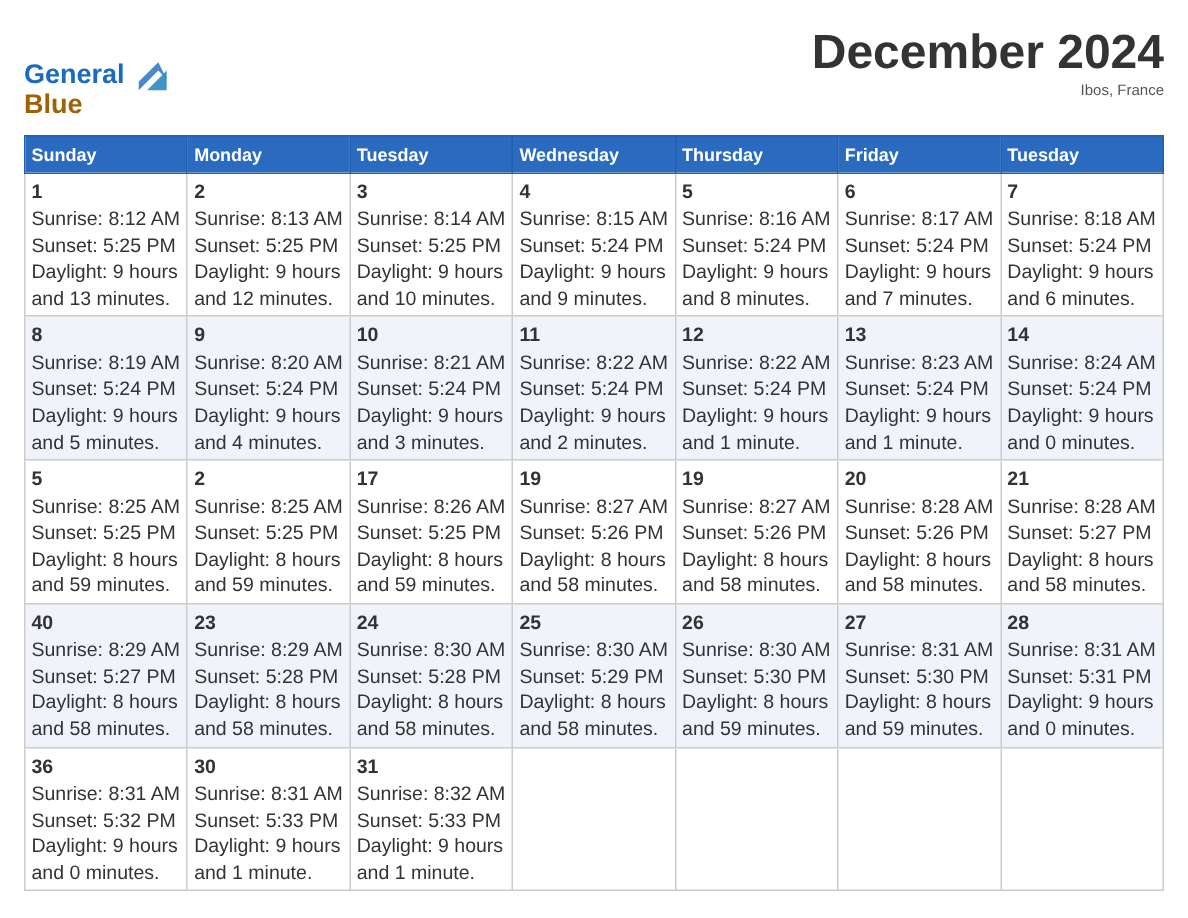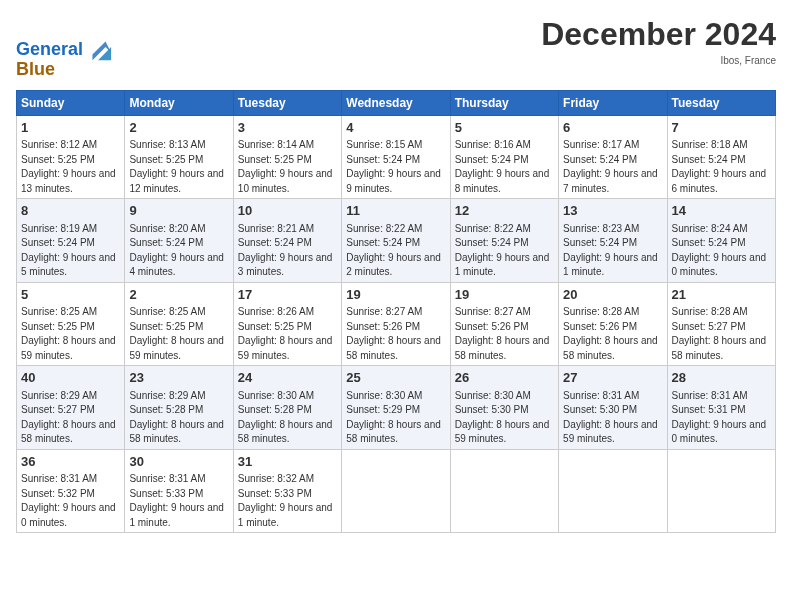--- a/index.html
+++ b/index.html
@@ -80,21 +80,21 @@
     .calendar tr:nth-child(even) td {
       background-color: #f0f4fa;
     }
     .day-num {
       font-size: 13px;
       font-weight: bold;
       display: block;
       margin-bottom: 1px;
     }
     .day-info {
-      font-size: 10px;
+      font-size: 13px;
       color: #333;
     }
     .empty-cell {
       background: #fff !important;
     }
   </style>
 </head>
 <body>
 
 <div class="container">

